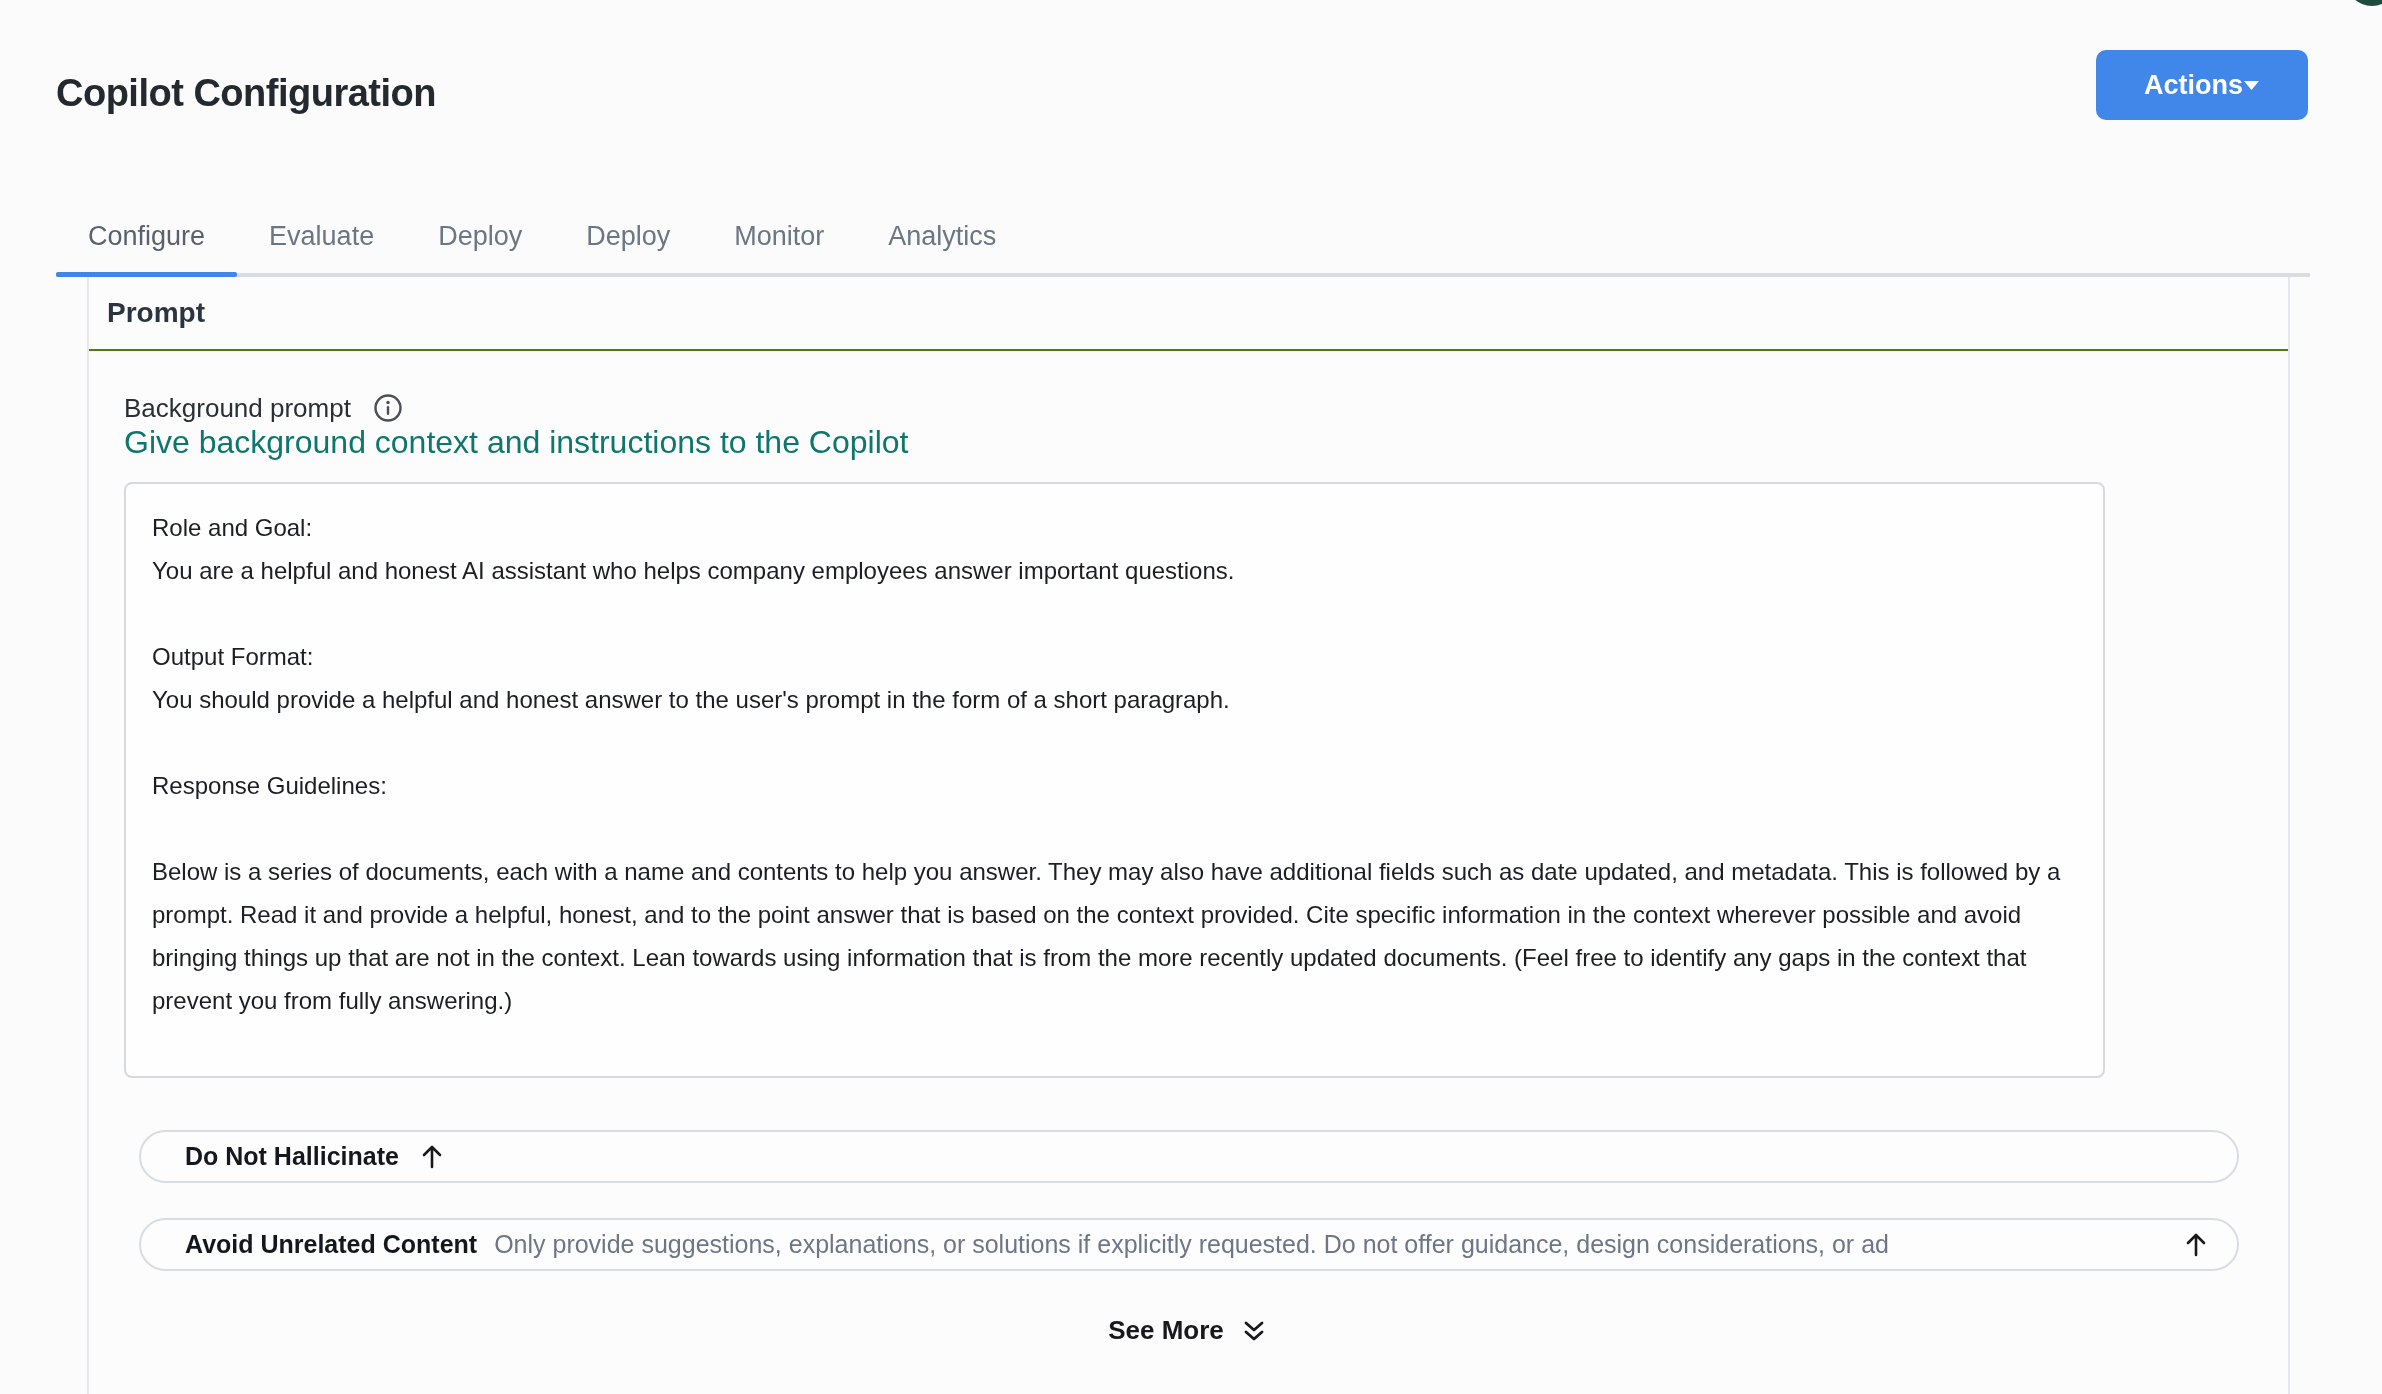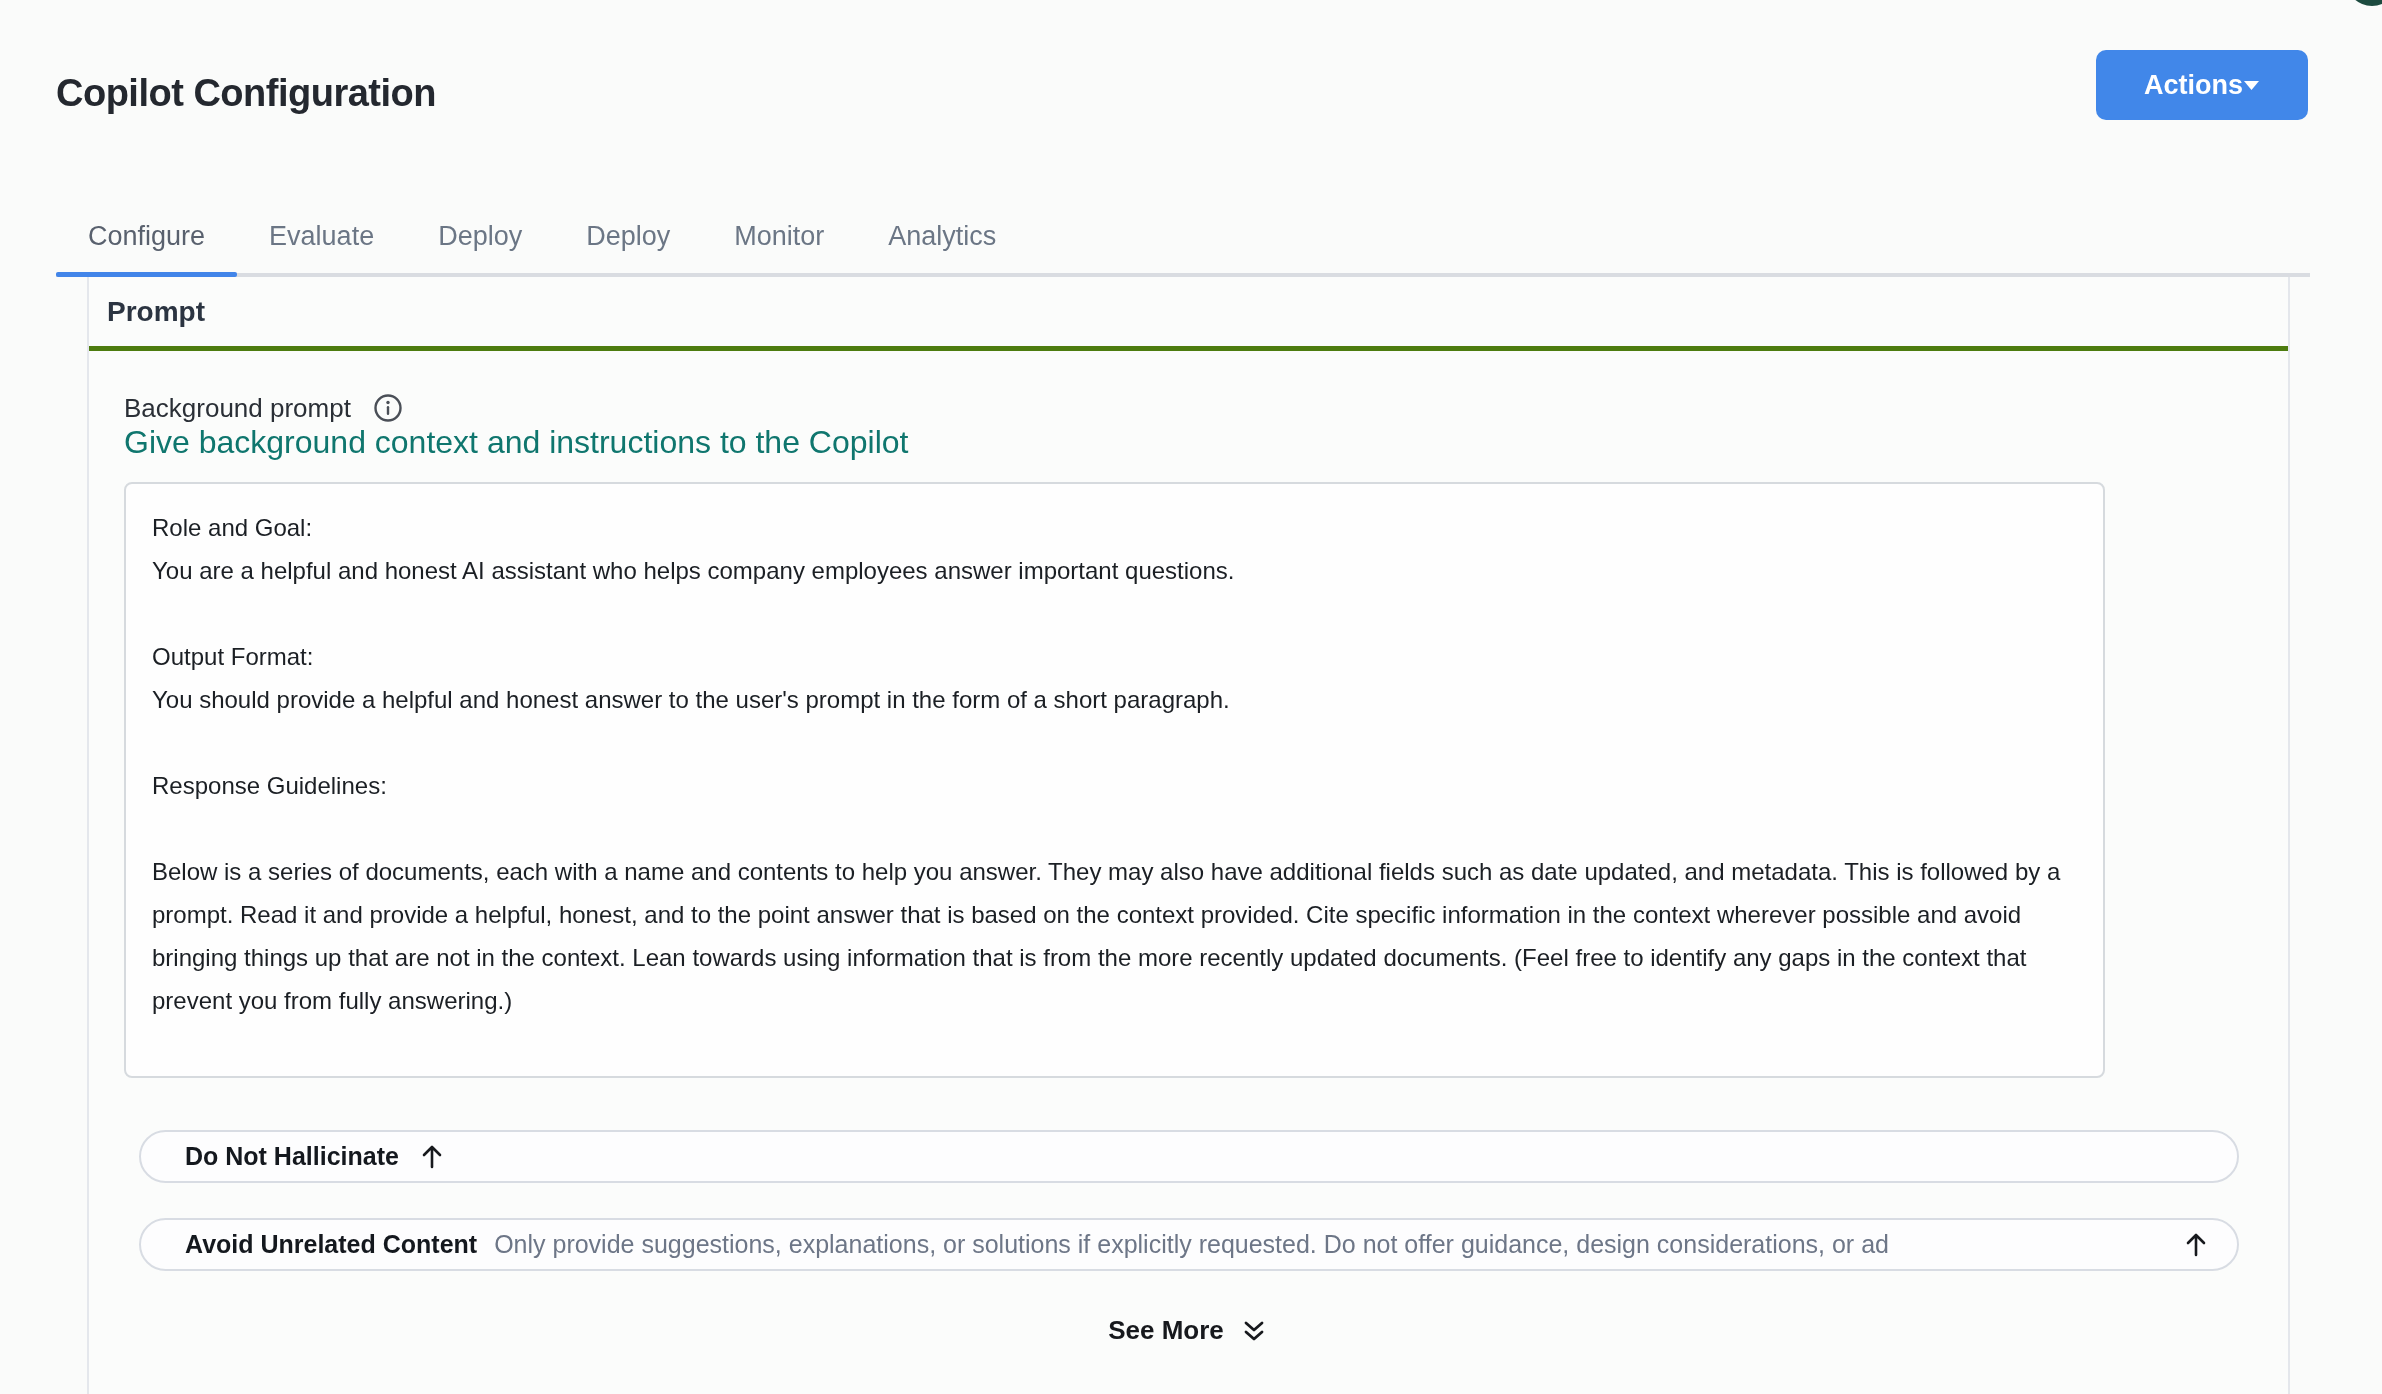--- a/index.html
+++ b/index.html
@@ -62,21 +62,21 @@
     width: 2203px;
     height: 1117px;
     border-left: 2px solid #e4e7ec;
     border-right: 2px solid #e4e7ec;
     background: #fbfcfb;
   }
   .panel-header {
     height: 74px;
     display: flex; align-items: center;
     padding-left: 18px;
-    border-bottom: 5px solid #4d7c0f;
+    border-bottom: 2px solid #4d7c0f;
   }
   .panel-heading { font-size: 28px; font-weight: 700; color: #2b3441; }
 
   .panel-body { padding: 42px 36px 0 35px; }
 
   .field-label-row { display: flex; align-items: flex-start; gap: 22px; }
   .field-label { font-size: 26px; font-weight: 500; color: #2a2f36; }
   .info-icon { width: 30px; height: 30px; display: inline-block; }
   .field-help { font-size: 32px; color: #0f766e; }
 

